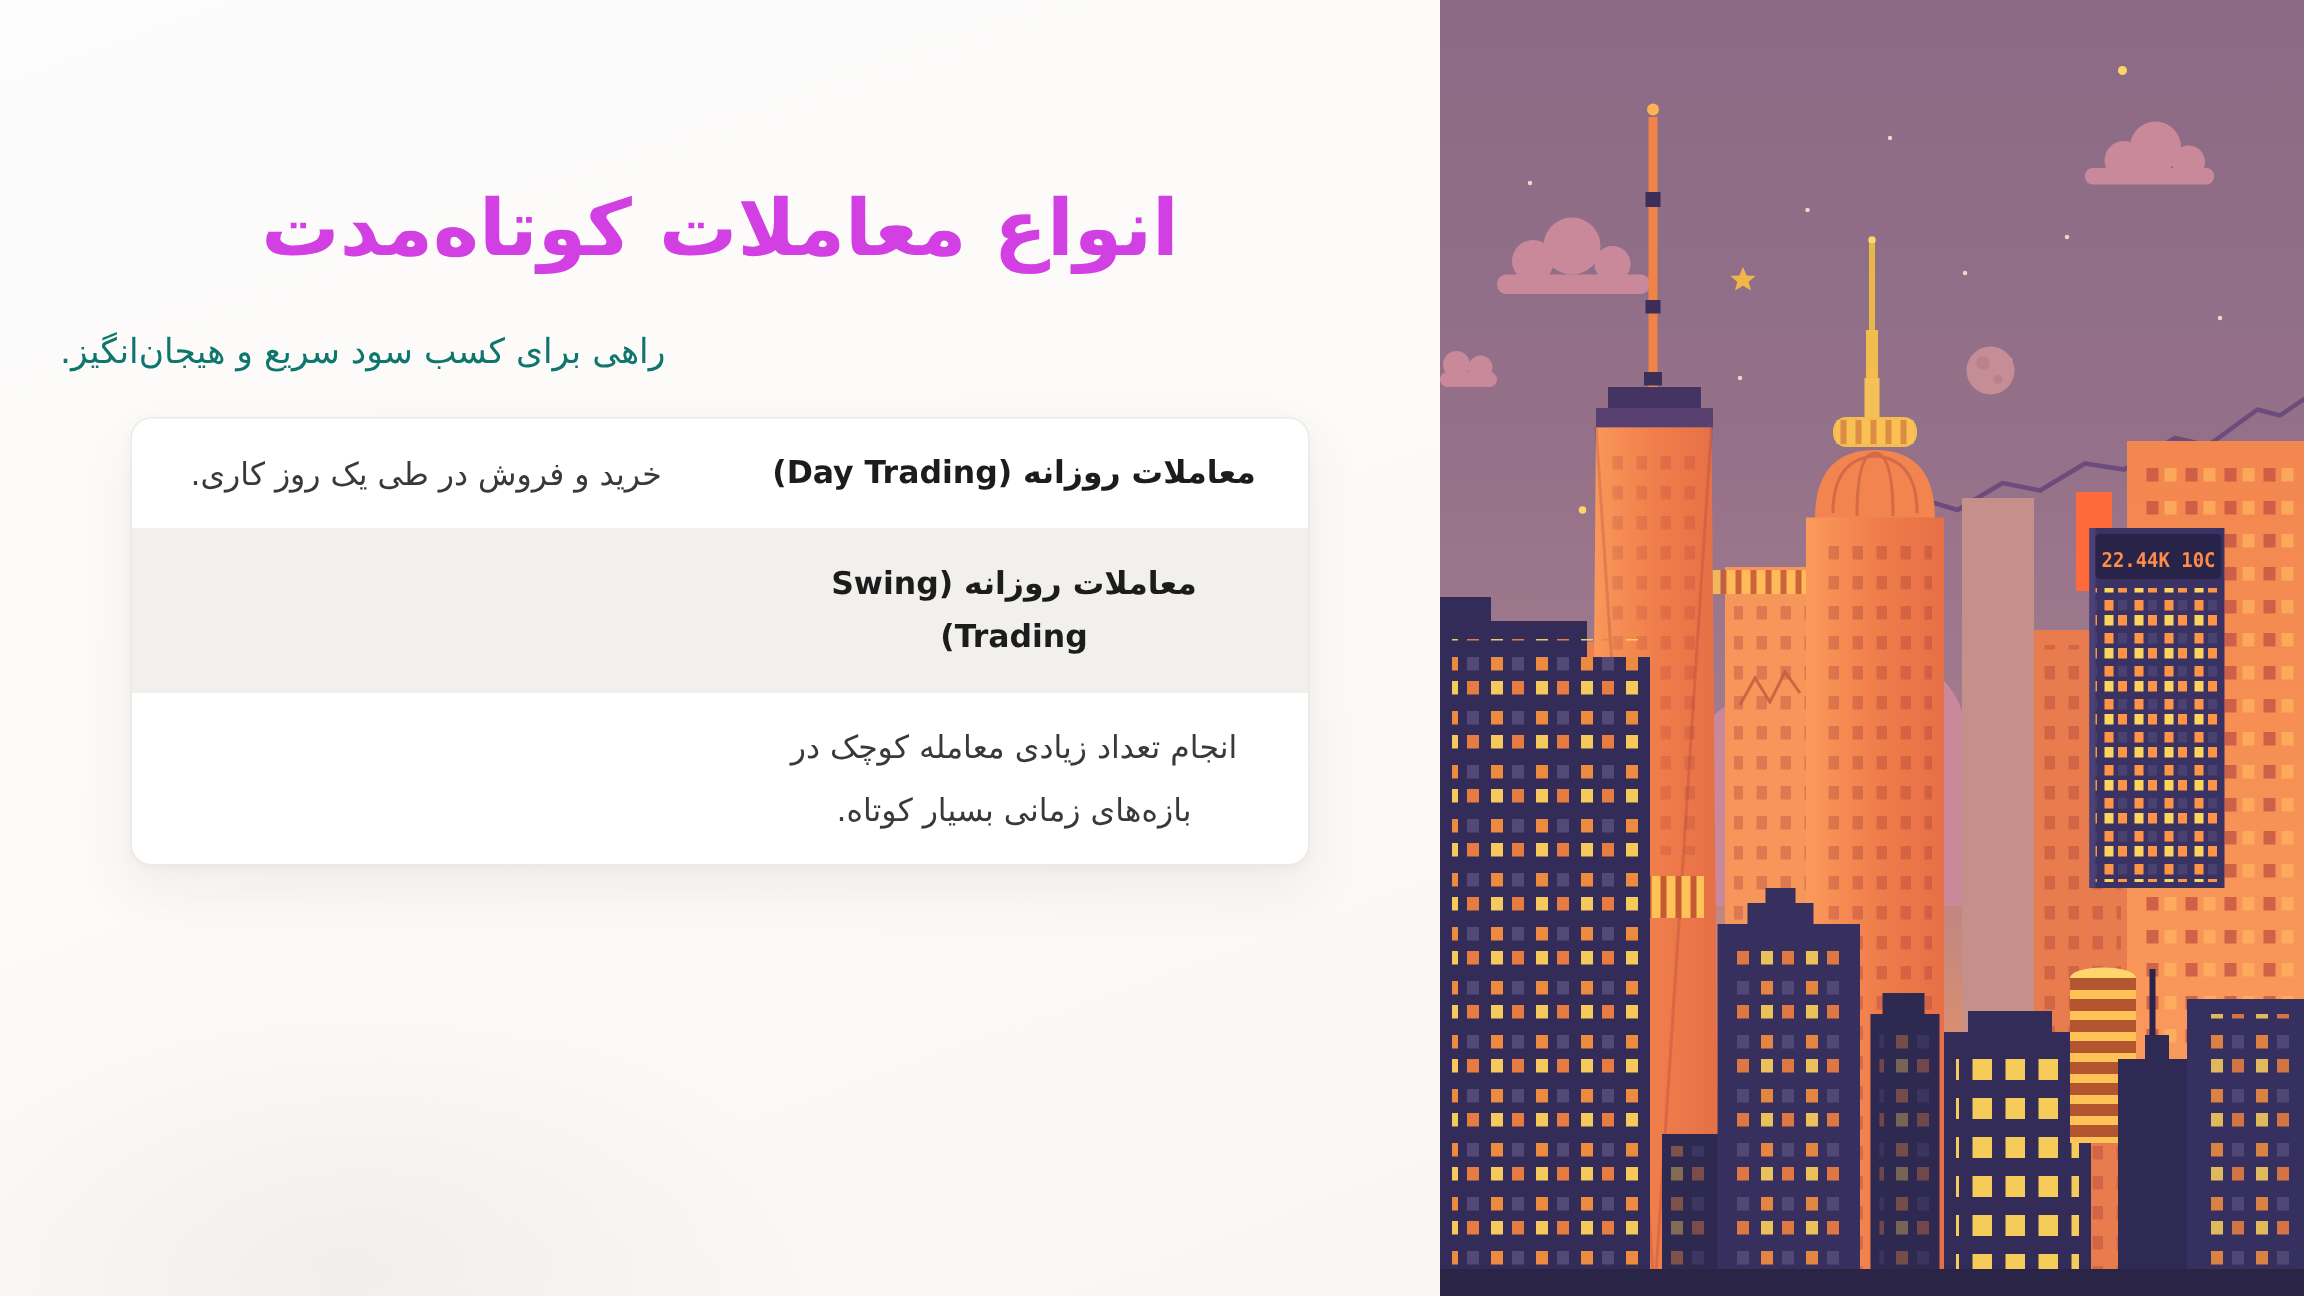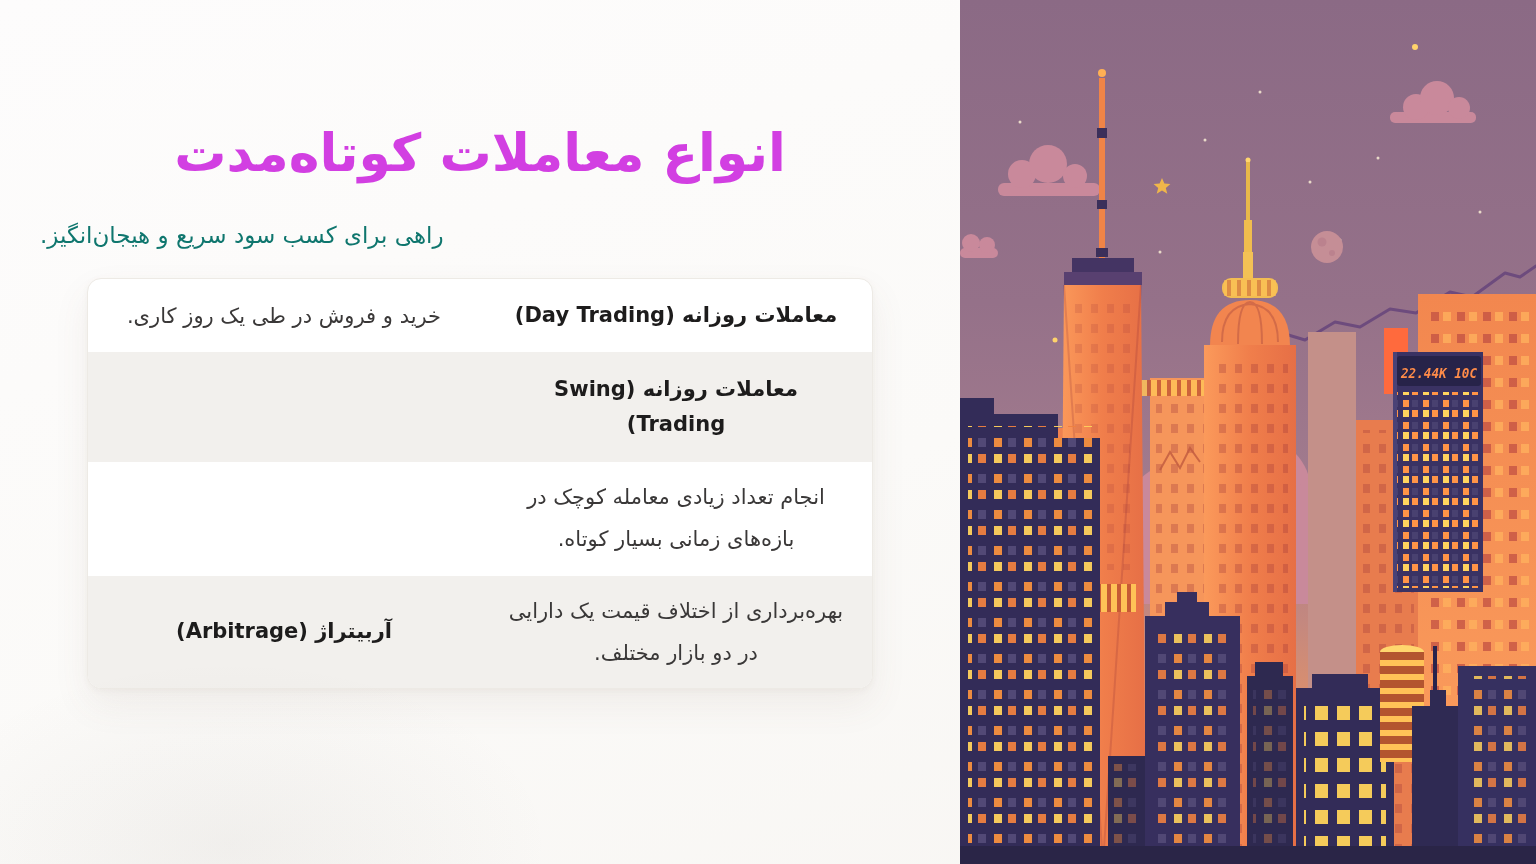--- a/index.html
+++ b/index.html
@@ -12,27 +12,27 @@
   .title{margin:118px 40px 0;text-align:center;font-size:52px;font-weight:700;
        letter-spacing:0;line-height:1.35;}
   .subtitle{margin:34px 40px 0;text-align:left;font-size:23px;color:#0f766e;font-weight:400;}
   .card{width:784px;margin:30px auto 0;background:#ffffff;border:1px solid #edeae5;
        border-radius:14px;overflow:hidden;
        box-shadow:0 16px 36px rgba(110,95,80,.08),0 2px 6px rgba(110,95,80,.05);}
   .row{display:flex;}
   .row:nth-child(even){background:#f2f0ed;}
   .row:nth-child(1){min-height:73px;}
   .row:nth-child(2){min-height:110px;}
-  .row:nth-child(3){min-height:114px;flex-direction:column;}
+  .row:nth-child(3){min-height:114px;}
   .row:nth-child(4){min-height:111px;}
   .cell{width:50%;box-sizing:border-box;display:flex;align-items:center;justify-content:center;
        text-align:center;padding:14px 26px;}
   .cell.desc{font-size:21px;color:#3a3838;line-height:2.0;}
   .cell.term{font-size:21px;font-weight:700;color:#1d1c1c;line-height:1.7;}
-  .art{width:576px;height:864px;flex-shrink:0;font-style:italic;}
+  .art{width:576px;height:864px;flex-shrink:0;}
   .art svg{display:block;}
   .ticker-txt{font-family:"DejaVu Sans Mono","Liberation Mono",monospace;font-weight:700;}
 </style>
 </head>
 <body>
 
 <div class="slide">
 
   <div class="content">
     <h1 class="title" style="color:#d23fe2;">انواع معاملات کوتاه‌مدت</h1>
@@ -41,24 +41,20 @@
     <div class="card">
       <div class="row">
         <div class="cell term">معاملات روزانه (Day Trading)</div>
         <div class="cell desc">خرید و فروش در طی یک روز کاری.</div>
       </div>
       <div class="row">
         <div class="cell term">معاملات روزانه (Swing Trading)</div>
       </div>
       <div class="row">
         <div class="cell desc">انجام تعداد زیادی معامله کوچک در بازه‌های زمانی بسیار کوتاه.</div>
-      </div>
-      <div class="row">
-        <div class="cell desc">بهره‌برداری از اختلاف قیمت یک دارایی در دو بازار مختلف.</div>
-        <div class="cell term">آربیتراژ (Arbitrage)</div>
       </div>
     </div>
   </div>
 
   <div class="art">
     <svg width="576" height="864" viewBox="0 0 576 864" xmlns="http://www.w3.org/2000/svg">
       <defs>
         <linearGradient id="sky" x1="0" y1="0" x2="0" y2="1">
           <stop offset="0" stop-color="#8b6a85"></stop>
           <stop offset="0.35" stop-color="#957189"></stop>

